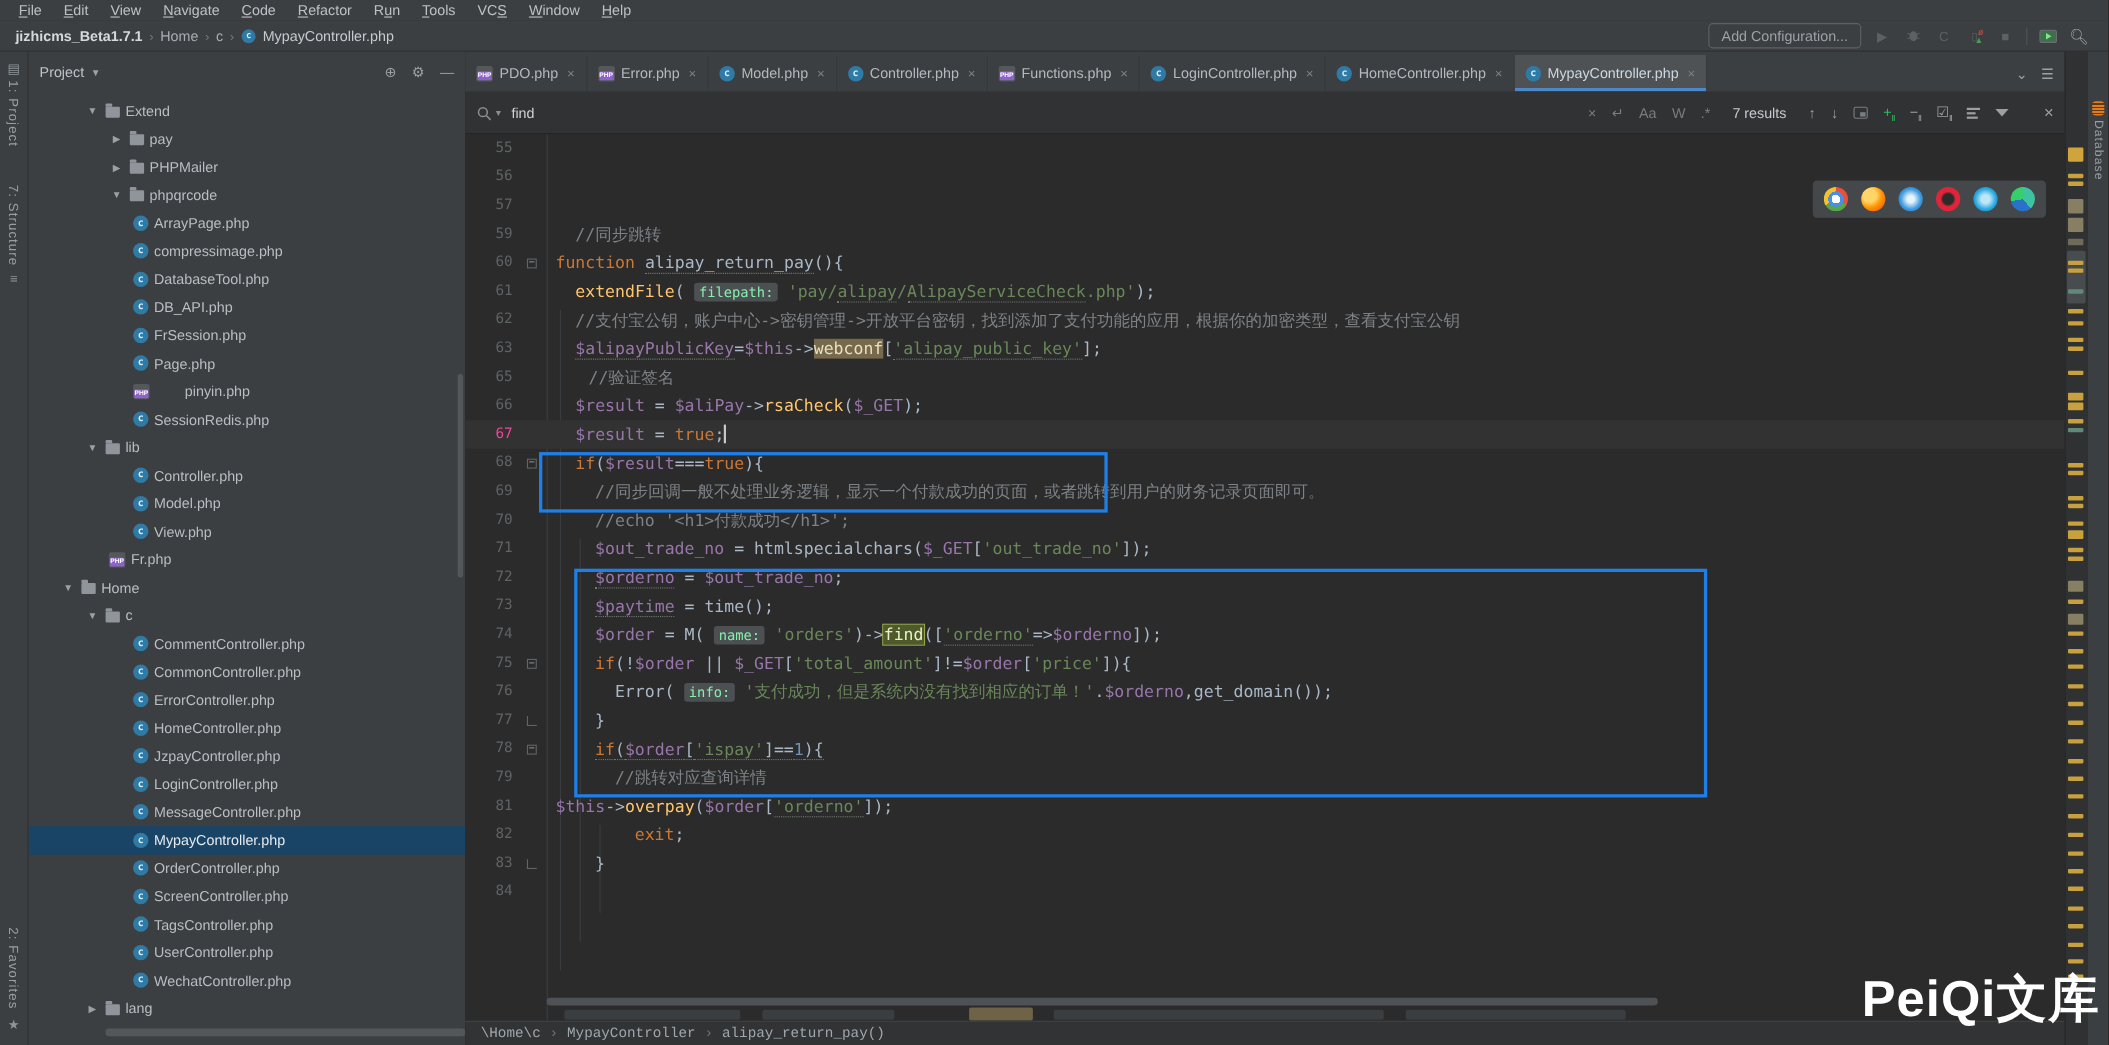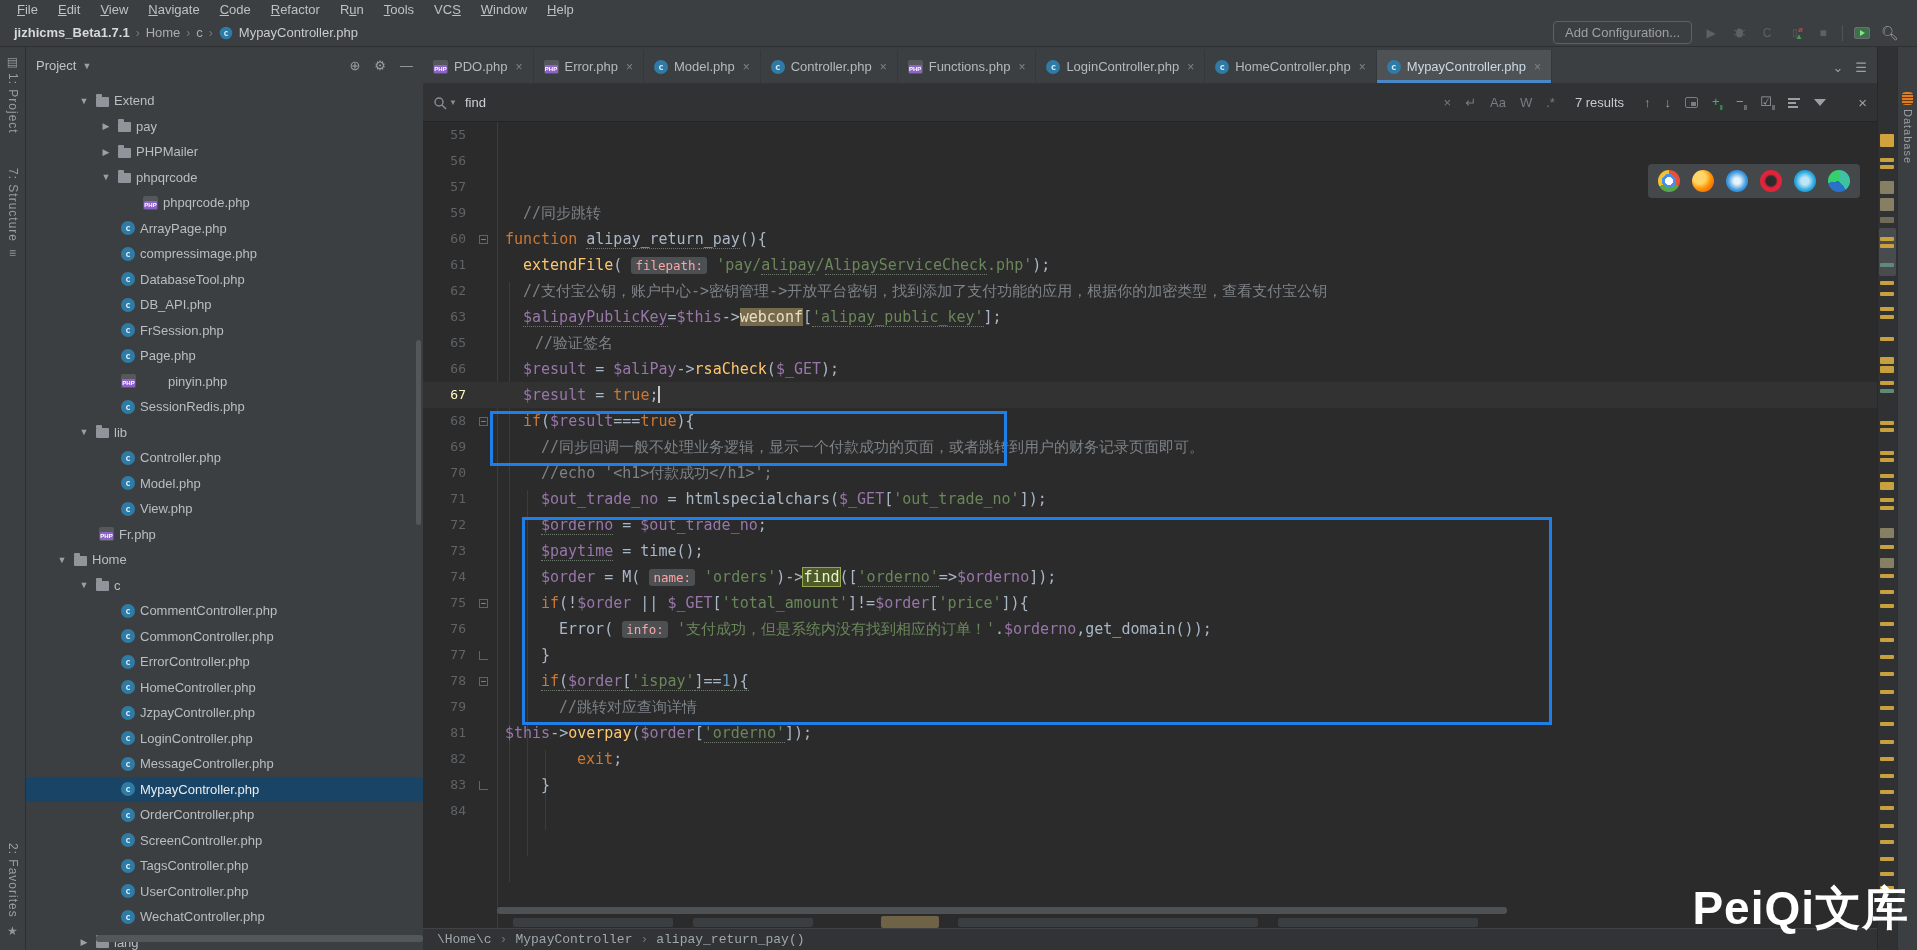--- a/index.html
+++ b/index.html
@@ -86,30 +86,30 @@
   .f-close { color:#9ea2a5; font-size:15px; margin-left:18px; }
 
   
   .codewrap { position:absolute; left:0; top:75px; width:1454px; height:806px; overflow:hidden;
               font-family:"DejaVu Sans Mono",monospace; font-size:15px; }
   .gutline { position:absolute; left:74px; top:0; bottom:0; width:1px; background:#3b3e40; }
   .guide { position:absolute; width:1px; background:#3a3d3f; }
   .cl { position:relative; height:26px; line-height:26px; white-space:pre; display:flex; }
   .cl.current { background:#323232; }
   .ln { width:47px; flex:none; text-align:right; color:#606366; font-size:13px; padding-right:4px; }
-  .cl.current .ln { color:#fef9c3; }
+  .cl.current .ln { color:#ec4899; }
   .foldcol { width:27px; flex:none; display:flex; align-items:center; justify-content:center; }
   .fold-o { width:9px; height:9px; border:1px solid #5f6468; color:#9da2a5;
             font:9px/7px "DejaVu Sans Mono",monospace; text-align:center; }
   .fold-c { width:9px; height:9px; border-left:1px solid #5f6468; border-bottom:1px solid #5f6468; }
   .ct { padding-left:8px; }
   .sg-k,.sg-ku { color:#cc7832; } .sg-v,.sg-vu { color:#9876aa; } .sg-s,.sg-su { color:#6a8759; }
   .sg-f { color:#ffc66d; } .sg-c { color:#7d8287; } .sg-t,.sg-tu { color:#a9b7c6; } .sg-n,.sg-nu { color:#6897bb; }
   .sg-vu,.sg-su,.sg-tu,.sg-ku,.sg-nu { border-bottom:1px dotted #6f7a6e; }
-  .sg-h { background:#4d5052; color:#fca5a5; border-radius:3px; padding:1px 4px; font-size:12.5px; }
+  .sg-h { background:#4d5052; color:#86efac; border-radius:3px; padding:1px 4px; font-size:12.5px; }
   .sg-wh { background:#756a4b; color:#e8dfc5; }
   .sg-fh { background:#4e5a2a; color:#e9f0cb; outline:1px solid #96a74b; }
   .sg-cr { display:inline-block; width:2px; height:17px; background:#c8c8c8; vertical-align:-3px; }
   .annbox { position:absolute; border:3px solid #1f7fe8; pointer-events:none; }
   .ehscroll { position:absolute; left:74px; top:785px; width:1010px; height:7px; background:#4f5254; border-radius:3px; }
   .clip-blob { position:absolute; border-radius:2px; }
 
   .statusbread { position:absolute; left:0; bottom:0; width:1454px; height:22px; background:#313335;
                  border-top:1px solid #404245; display:flex; align-items:center; gap:8px;
                  padding-left:14px; color:#9fa7ad;font-family:Liberation Mono, monospace; }
@@ -234,26 +234,20 @@
         </div>
         <div class="trow" style="padding-left: 73px;">
           <span class="arrow">▶</span>
           <span class="i-folder"></span>
           <span>PHPMailer</span>
         </div>
         <div class="trow" style="padding-left: 73px;">
           <span class="arrow">▼</span>
           <span class="i-folder"></span>
           <span>phpqrcode</span>
-        </div>
-        <div class="trow" style="padding-left: 117px;">
-          <span class="i-php">
-            <span>PHP</span>
-          </span>
-          <span>phpqrcode.php</span>
         </div>
         <div class="trow" style="padding-left: 95px;">
           <span class="i-class">c</span>
           <span>ArrayPage.php</span>
         </div>
         <div class="trow" style="padding-left: 95px;">
           <span class="i-class">c</span>
           <span>compressimage.php</span>
         </div>
         <div class="trow" style="padding-left: 95px;">

